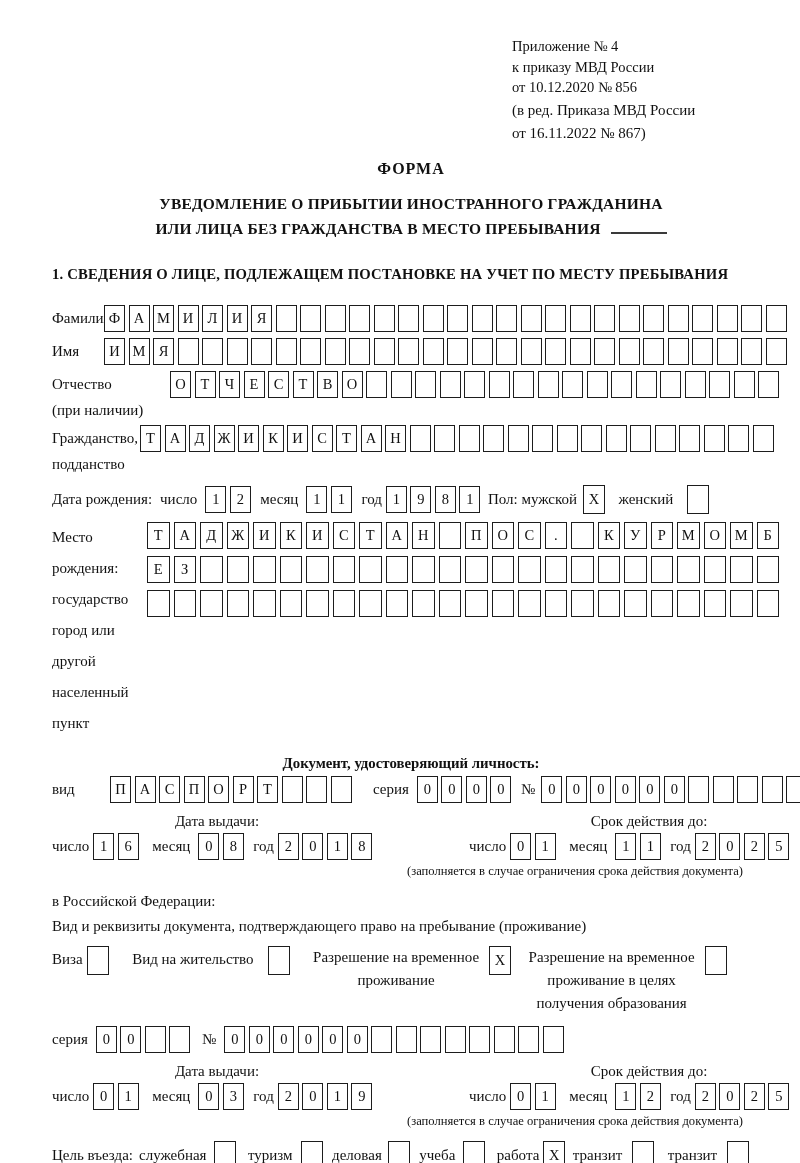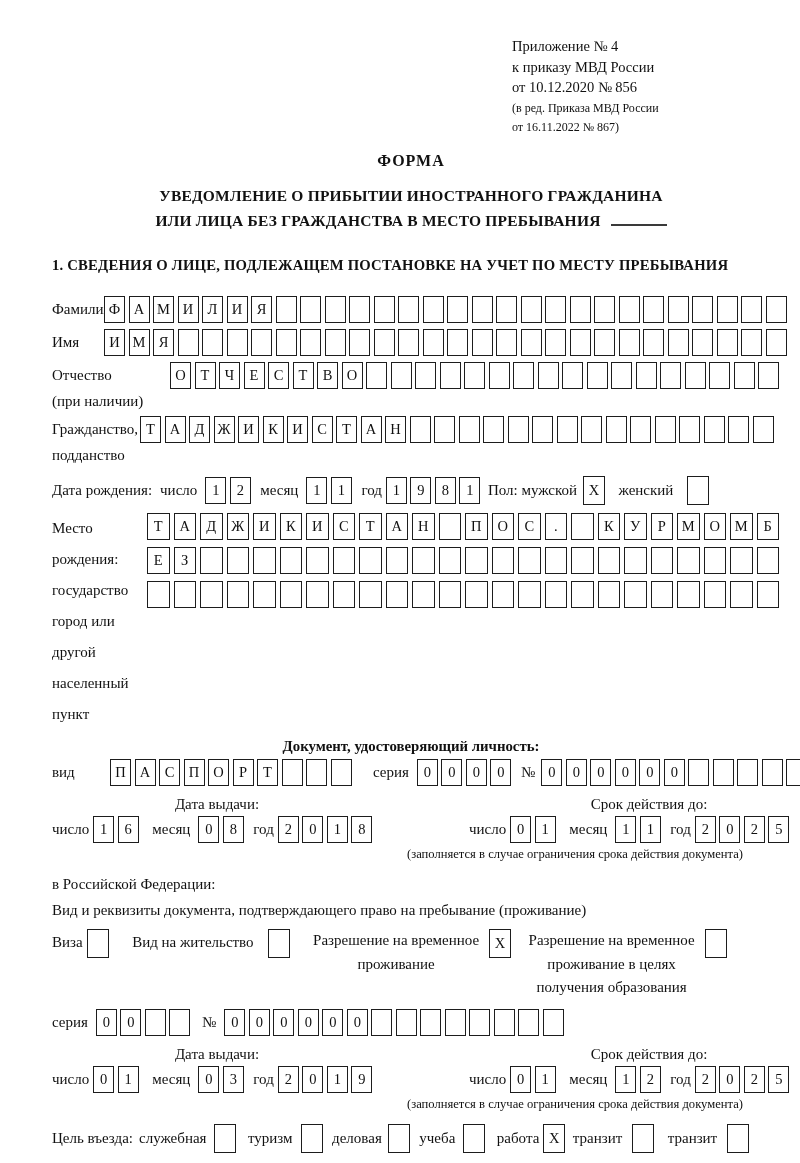--- a/index.html
+++ b/index.html
@@ -1,21 +1,21 @@
 <!DOCTYPE html>
 <html><head>
 <meta charset="utf-8">
 <style>
   * { margin:0; padding:0; box-sizing:border-box; }
   html,body { background:#ffffff; }
   body { width:800px; font-family:"Liberation Serif","DejaVu Serif",serif; color:#111; }
   .page { width:800px; min-height:1163px; padding:36px 30px 20px 52px; background:#fff; }
 
   .appendix { margin-left:auto; width:258px; font-size:14.5px; line-height:1.42; }
-  .appendix .note { font-size:12px; margin-top:2px; }
+  .appendix .note { font-size:15px; margin-top:2px; }
   .forma { text-align:center; font-weight:bold; font-size:16px; margin-top:16px; letter-spacing:1px; }
 
   .title { text-align:center; font-weight:bold; font-size:15.5px; line-height:1.6; margin-top:14px; letter-spacing:.2px; }
   .blank-line { display:inline-block; width:56px; border-bottom:2px solid #3a3a3a; margin-left:10px; vertical-align:baseline; }
 
   .sec-heading { font-weight:bold; font-size:14.7px; margin-top:24px; letter-spacing:.2px; white-space:nowrap; }
 
   .r { display:flex; align-items:flex-start; margin-top:6px; }
   .inline { display:flex; align-items:center; }
   .lbl { font-size:15px; line-height:27px; white-space:nowrap; flex:none; }
@@ -27,21 +27,21 @@
   .cb .cell { width:22px; height:29px; }
 
   .lw1 { width:52px; }   
   .lw2 { width:118px; }  
   .lw3 { width:88px; }   
   .lw4 { width:95px; }   
   .m4{margin-left:4px}.m6{margin-left:6px}.m8{margin-left:8px}.m10{margin-left:10px}
   .m14{margin-left:14px}.m18{margin-left:18px}.m20{margin-left:20px}
 
   .bp-rows .cells { margin-bottom:7px; }
-  .doc-heading { text-align:center; font-weight:bold; font-size:14.8px; margin-top:8px; }
+  .doc-heading { text-align:center; font-weight:bold; font-size:14.8px; margin-top:16px; }
 
   .duo { display:flex; margin-top:10px;gap:45px; }
   .duo-l { width:372px; flex:none; }
   .duo-r { flex:none; }
   .duo-head { text-align:center; font-size:15px; margin-bottom:3px; }
   .duo-l .duo-head { width:330px; }
   .duo-r .duo-head { width:360px; }
   .note-sm { font-size:12.6px; margin-top:4px; white-space:nowrap; margin-left:-62px; }
 
   .res-lines { font-size:15px; line-height:1.7; margin-top:10px; }

